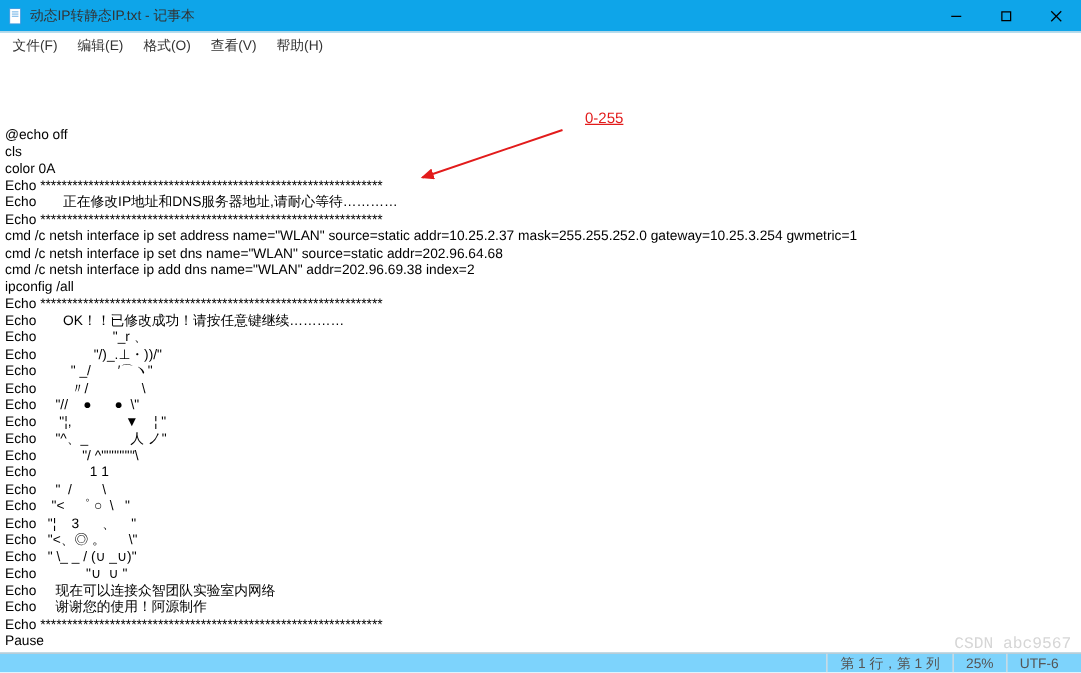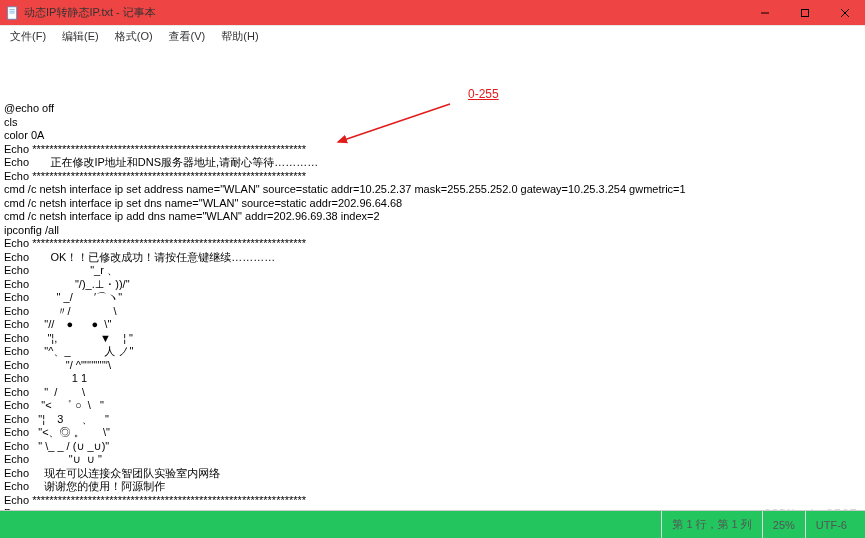--- a/index.html
+++ b/index.html
@@ -6,21 +6,21 @@
     body {
       font-family: "Segoe UI", Arial, sans-serif;
       background: #ffffff;
       width: 865px;
       height: 538px;
       overflow: hidden;
       position: relative;
     }
     .titlebar {
       height: 26px;
-      background: #ef4444;
+      background: #0ea5e9;
       border-bottom: 1px solid #e8e8e8;
       display: flex;
       align-items: center;
       padding-left: 6px;
       font-size: 11px;
       color: #333;
     }
     .titlebar-icon {
       width: 14px;
       height: 14px;
@@ -65,29 +65,29 @@
       position: absolute;
       color: #e21b1b;
       font-size: 12px;
       font-family: Arial, sans-serif;
     }
     .statusbar {
       position: absolute;
       bottom: 0;
       left: 0;
       right: 0;
-      height: 28px;
+      height: 16px;
       border-top: 1px solid #ccc;
       display: flex;
       align-items: center;
       justify-content: flex-end;
       font-size: 11px;
       color: #555;
       padding-right: 8px;
-      background: #22c55e;
+      background: #7dd3fc;
     }
     .status-cell {
       padding: 0 10px;
       border-left: 1px solid #ddd;
       height: 100%;
       display: flex;
       align-items: center;
     }
     .watermark {
       position: absolute;

